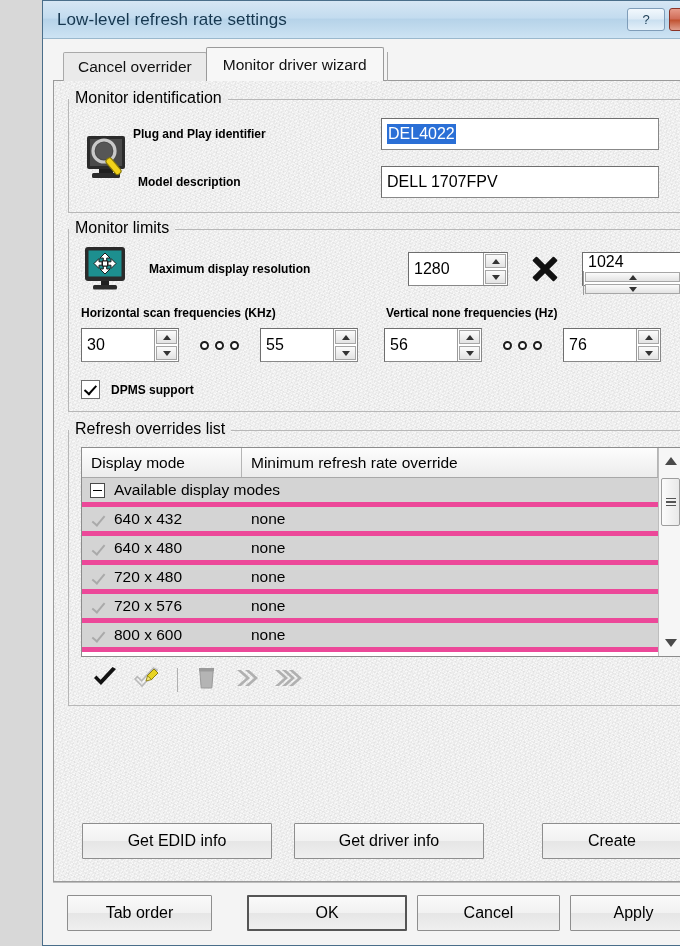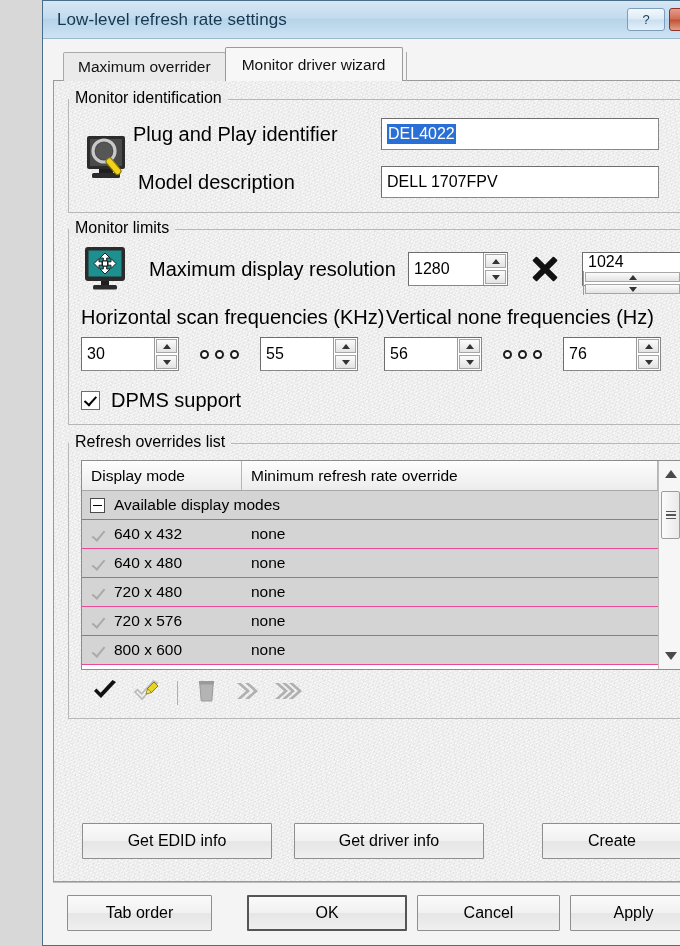--- a/index.html
+++ b/index.html
@@ -142,21 +142,21 @@
     padding: 0 6px;
     background-color: #f0f0f0;
     background-image:
       repeating-linear-gradient(115deg, rgba(0,0,0,0.028) 0 1px, rgba(255,255,255,0) 1px 3px),
       repeating-linear-gradient(25deg,  rgba(0,0,0,0.024) 0 1px, rgba(255,255,255,0) 1px 4px);
     white-space: nowrap;
   }
 
   
   .row { display: flex; align-items: center; }
-  .lbl { font-size: 20px; color: #000; white-space: nowrap; }
+  .lbl { font-size: 12px; color: #000; white-space: nowrap; font-weight: bold; }
 
   .field {
     border: 1px solid #888;
     border-top-color: #6e6e6e;
     border-left-color: #6e6e6e;
     background: #fff;
     height: 32px;
     display: flex; align-items: center;
     padding: 0 5px;
     font-size: 16px;
@@ -285,21 +285,21 @@
     border-right: 1px solid #b5b5b5;
     white-space: nowrap;
   }
   .lhcell.c1 { flex: 0 0 160px; }
   .lhcell.c2 { flex: 1 1 auto; }
   .lrows { flex: 1 1 auto; overflow: hidden; }
   .lrow {
     display: flex;
     height: 29px;
     align-items: center;
-    border-bottom: 1px solid #ec4899;
+    border-bottom: 5px solid #ec4899;
     background: #d4d4d4;
   }
   .lrow.grouprow {
     background: #d4d4d4;
     padding-left: 8px;
   }
   .lcell { font-size: 15.5px; color: #000; white-space: nowrap; }
   .lcell.c1 { flex: 0 0 160px; padding-left: 9px; display: flex; align-items: center; gap: 8px; }
   .lcell.c2 { flex: 1 1 auto; padding-left: 9px; background: #d4d4d4; height: 100%; display: flex; align-items: center; }
   .expander {
@@ -394,21 +394,21 @@
     <div id="title-text">Low-level refresh rate settings</div>
     <div class="titlebtns">
       <div class="tbtn">?</div>
       <div class="tbtn close">✕</div>
     </div>
   </div>
 
   <div id="client" class="tex">
 
     <div id="tabstrip">
-      <div class="tab">Maximum overrider</div>
+      <div class="tab">Cancel overrider</div>
       <div class="tab active">Monitor driver wizard</div>
       <div class="tabtail"></div>
     </div>
 
     <div id="tabpage" class="tex">
 
       <div class="gbox" style="margin-top:4px;padding:18px 12px 14px 12px;">
         <div class="gbox-title">Monitor identification</div>
 
         <div class="row" style="gap:0;">

